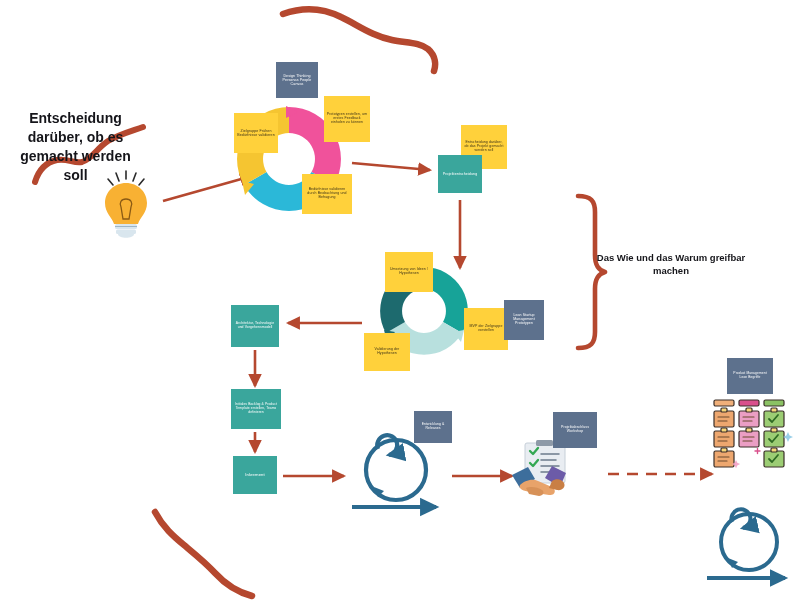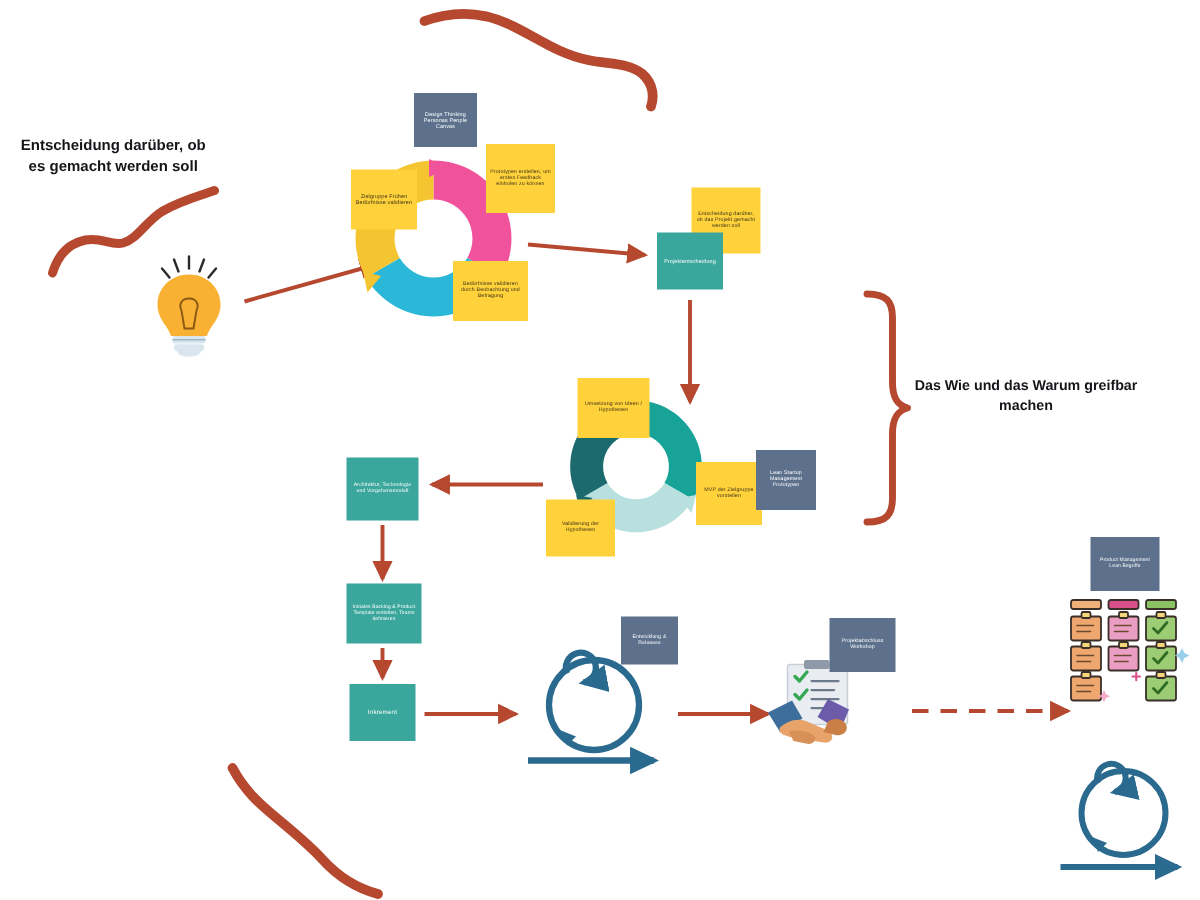--- a/index.html
+++ b/index.html
@@ -180,25 +180,25 @@
       <g fill="#8ecae6" opacity=".9">
         <path d="M76,34 l1.6,3.4 l3.4,1.6 l-3.4,1.6 l-1.6,3.4 l-1.6,-3.4 l-3.4,-1.6 l3.4,-1.6 Z"></path>
       </g>
       <g fill="#f2a0c4" opacity=".9">
         <path d="M24,62 l1.3,2.8 l2.8,1.3 l-2.8,1.3 l-1.3,2.8 l-1.3,-2.8 l-2.8,-1.3 l2.8,-1.3 Z"></path>
       </g>
       <path d="M43,53 l5,0 M45.5,50.5 l0,5" stroke="#d9508c" stroke-width="1.4" stroke-linecap="round"></path>
     </g>
   </svg>
 
-  <div class="annot" style="left:8px;top:91px;width:135px;font-size:10px;text-align:center;">
+  <div class="annot" style="left:8px;top:109px;width:135px;font-size:14px;text-align:center;">
     <span>Entscheidung darüber, ob es gemacht werden soll</span>
   </div>
 
-  <div class="annot" style="left:608px;top:252px;width:152px;font-size:9.5px;">
+  <div class="annot" style="left:595px;top:252px;width:152px;font-size:9.5px;">
     <span>Das Wie und das Warum greifbar machen</span>
   </div>
 
   <div class="node note note-gray" style="left:276px;top:62px;width:42px;height:36px;font-size:3.6px;">
     <span>Design Thinking Personas People Canvas</span>
   </div>
 
   <div class="node note note-yellow" style="left:234px;top:113px;width:44px;height:40px;font-size:3.6px;">
     <span>Zielgruppe Frühen Bedürfnisse validieren</span>
   </div>

